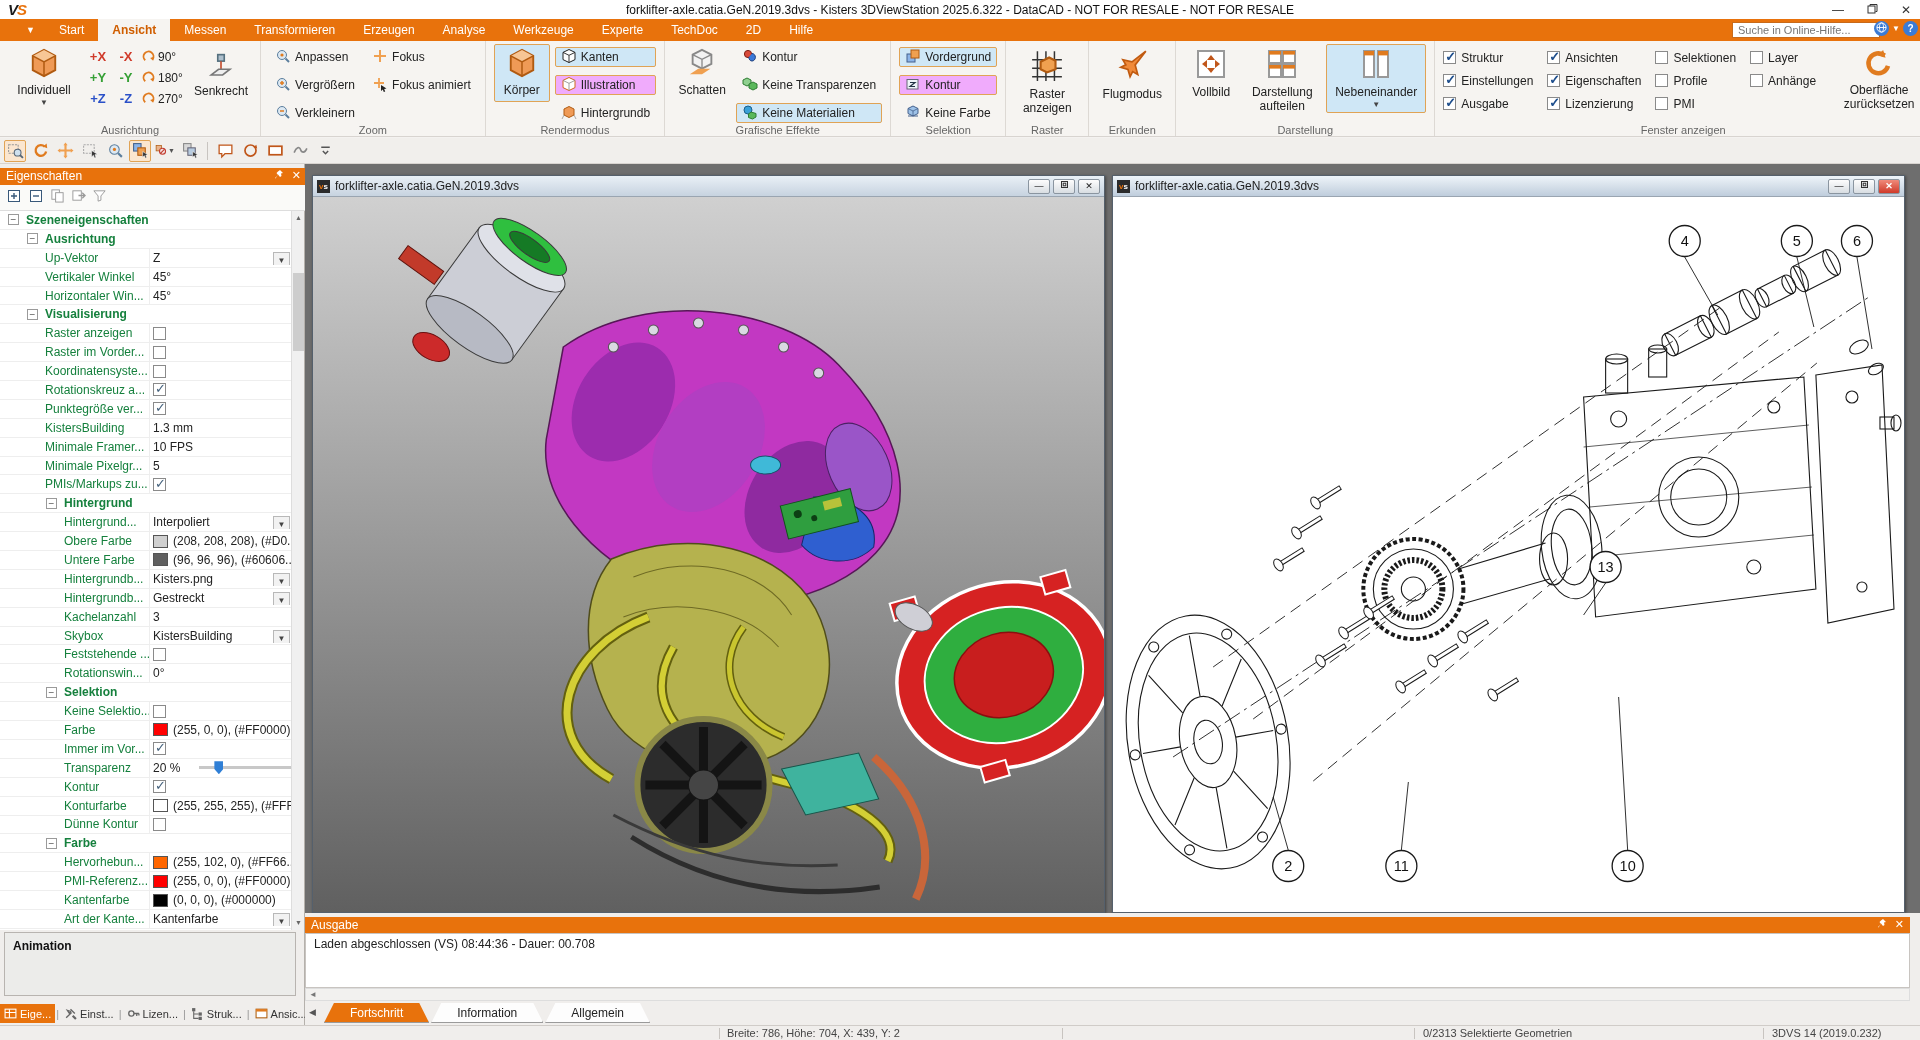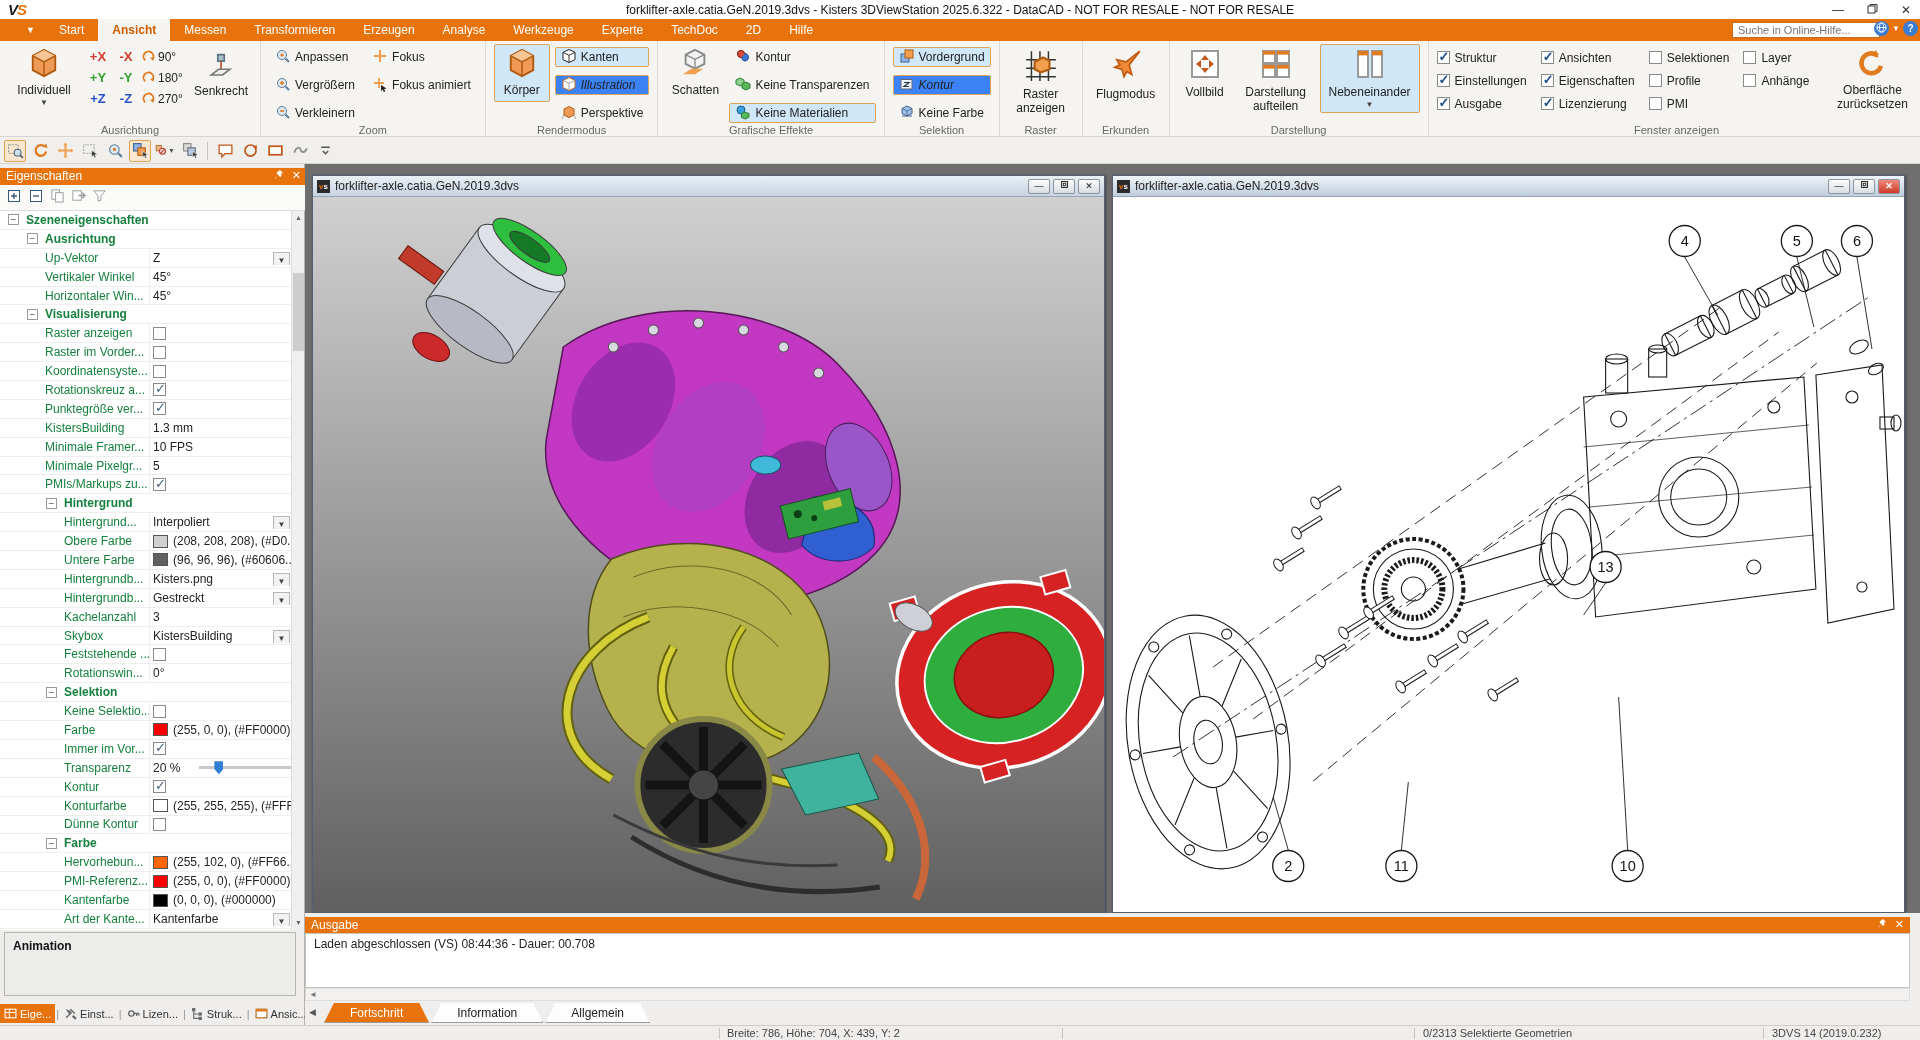--- a/index.html
+++ b/index.html
@@ -26,21 +26,21 @@
 
   
   #ribbon{position:absolute;left:0;top:41px;width:1920px;height:96px;background:#f6f4f1;border-bottom:1px solid #d8d4d0;display:flex;}
   .rgroup{position:relative;height:100%;padding:3px 8px 14px 8px;border-right:1px solid #ddd9d4;display:flex;gap:5px;align-items:flex-start;}
   .rglabel{position:absolute;bottom:0;left:0;right:0;text-align:center;font-size:11px;color:#666;}
   .rcol{display:flex;flex-direction:column;gap:8px;}
   .rbig{display:flex;flex-direction:column;align-items:center;width:72px;padding:3px 2px;font-size:12px;color:#222;text-align:center;line-height:1.15;border:1px solid transparent;border-radius:2px;}
   .rbig svg{margin-bottom:2px;}
   .rbtn{display:flex;align-items:center;gap:4px;padding:1px 5px;font-size:12px;color:#222;border:1px solid transparent;border-radius:2px;height:20px;white-space:nowrap;}
   .sel{background:#cfe7f6;border-color:#e0a355;}
-  .outl{background:#3b82f6;border-color:#e0a355;font-style:italic;}
+  .outl{background:#f0abfc;border-color:#e0a355;}
   .axisbtn{font-weight:bold;font-size:13px;width:26px;padding:1px 2px;display:inline-block;text-align:center;}
   .axisgrid{display:grid;grid-template-columns:28px 28px 44px;grid-auto-rows:21px;align-items:center;margin-top:2px;}
   .rotbtn{display:flex;align-items:center;gap:2px;font-size:12px;color:#222;}
   .caret{font-size:8px;color:#444;}
   .cbrow{display:flex;align-items:center;gap:5px;font-size:12px;color:#222;height:19px;}
   .cbx{width:13px;height:13px;border:1px solid #8a8a8a;background:#fff;position:relative;flex:none;}
   .cbx.on:after{content:"✓";position:absolute;left:1px;top:-3px;color:#1e4e8c;font-size:13px;font-weight:bold;}
   .wincol{display:flex;flex-direction:column;gap:4px;padding-top:4px;margin-right:14px;}
 
   
@@ -270,21 +270,21 @@
                 <path d="M8 1.5 14 4.4v7.2L8 14.5 2 11.6V4.4z" fill="#fff" stroke="#d06a1a"></path>
                 <path d="M8 7.3v7.2M2 4.4l6 2.9 6-2.9" fill="none" stroke="#888" stroke-width=".8"></path>
               </svg></span>
             <span>Illustration</span>
           </div>
         <div class="rbtn">
             <span><svg viewBox="0 0 16 16" width="16" height="16">
                 <path d="M8 2.5 13 5v6l-5 2.5L3 11V5z" fill="#ef9a56" stroke="#b05a10"></path>
                 <path d="M1 15 3 11M15 15 13 11" stroke="#888" stroke-width=".7"></path>
               </svg></span>
-            <span>Perspektive</span>
+            <span>Hintergrundb</span>
           </div>
       </div>
       <div class="rglabel">Rendermodus</div>
     </div>
 
     <div class="rgroup">
       <div class="rbig" style="width:58px;">
         <span><svg viewBox="0 0 16 16" width="30" height="30">
               <path d="M8 1 13 3.5v5L8 11 3 8.5v-5z" fill="#f2f2f2" stroke="#888"></path>
               <path d="M8 6v5M3 3.5l5 2.5 5-2.5" fill="none" stroke="#888" stroke-width=".7"></path>

